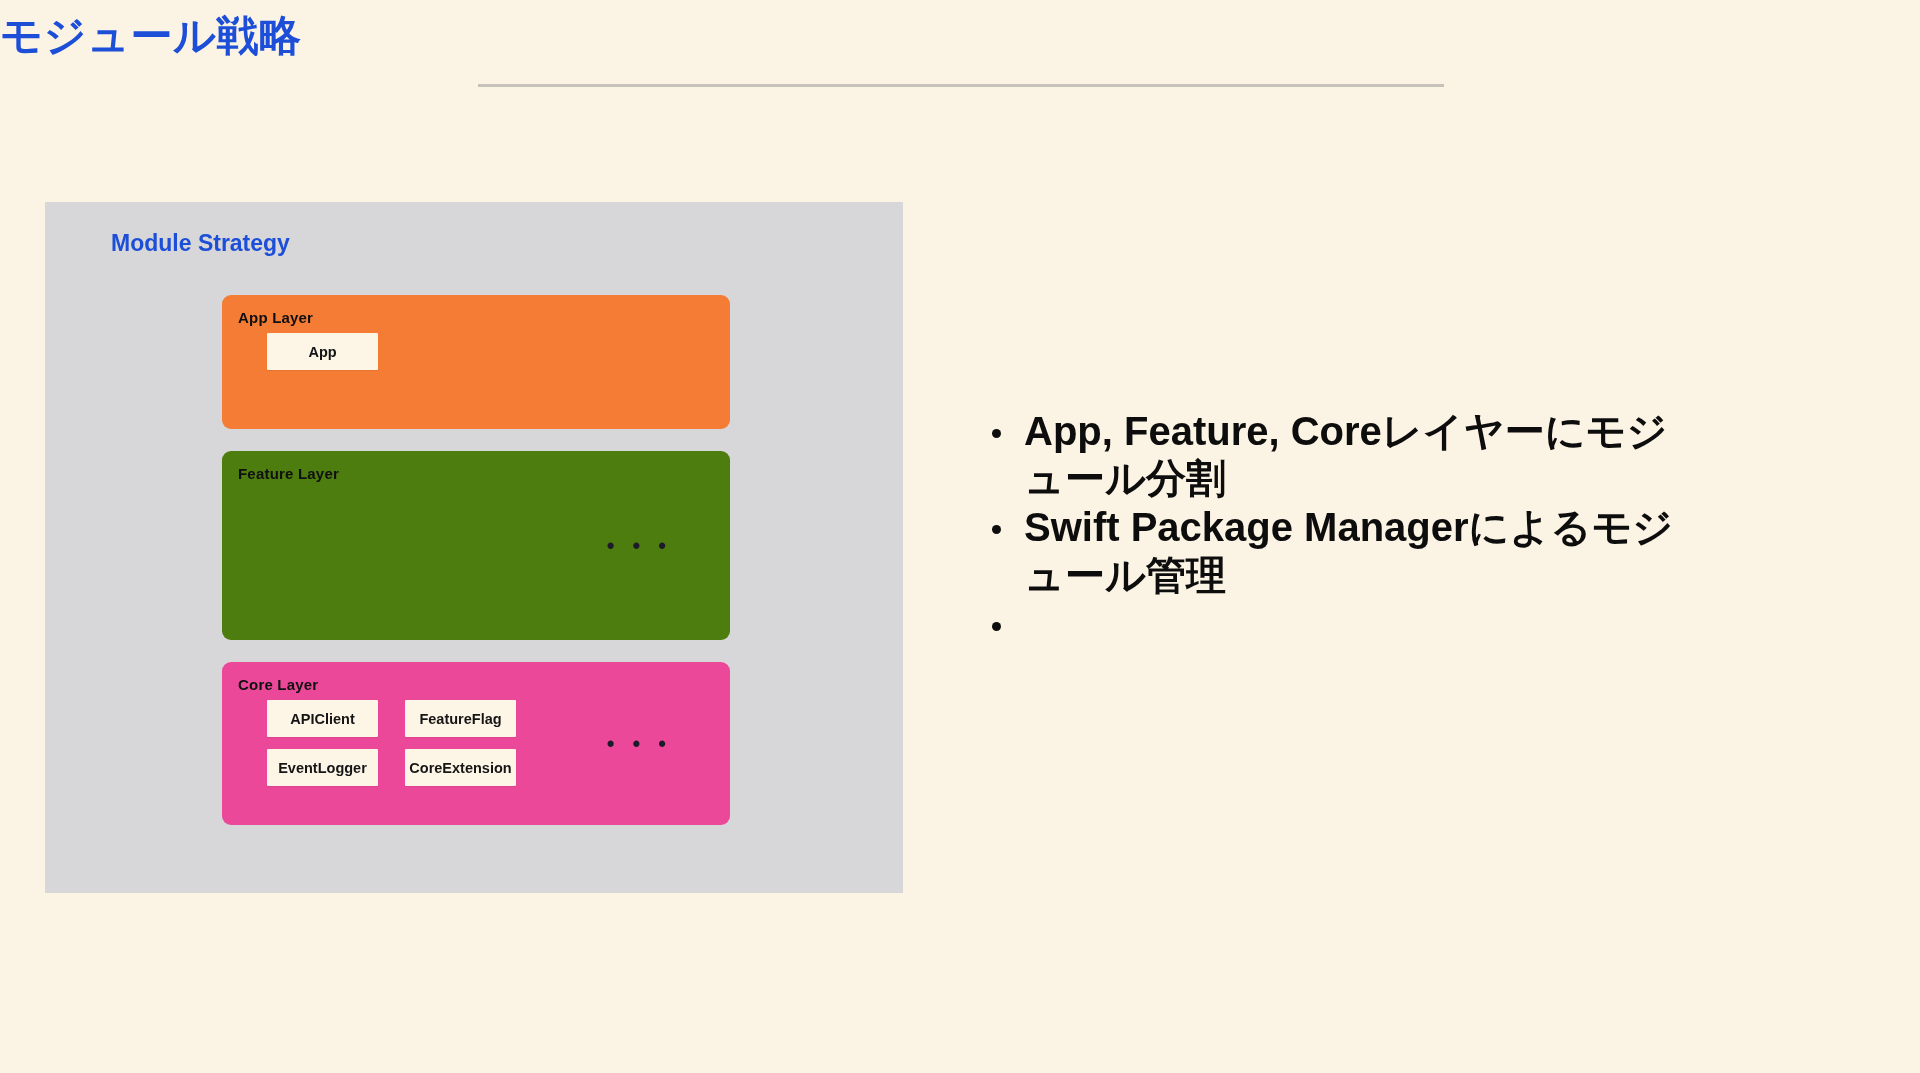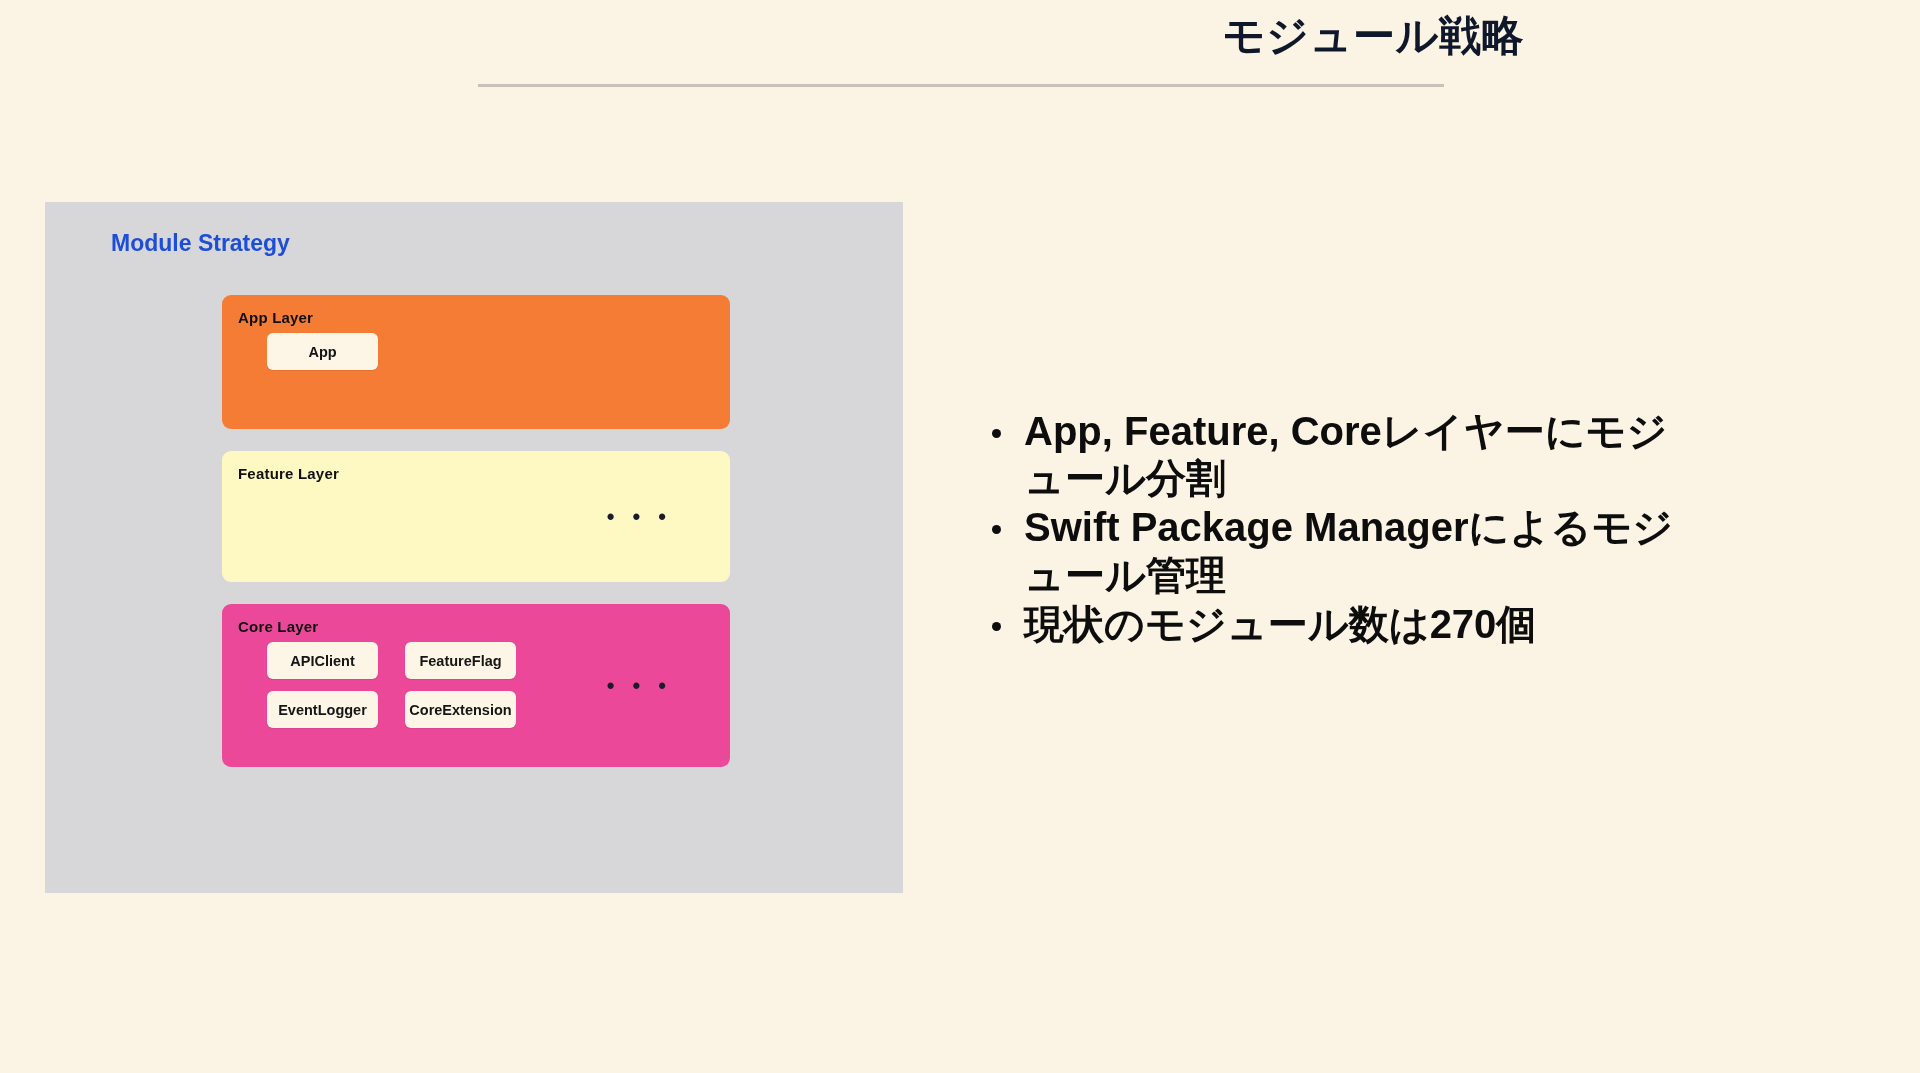--- a/index.html
+++ b/index.html
@@ -15,25 +15,25 @@
     overflow: hidden;
     position: relative;
   }
 
   
   .slide-title {
     position: absolute;
     left: 0;
     top: 8px;
     width: 1524px;
-    text-align: right;
+    text-align: left;
     font-size: 42px;
     font-weight: bold;
     letter-spacing: 0.5px;
-    color: #0f172a;
+    color: #1d4ed8;
   }
   .title-rule {
     position: absolute;
     left: 478px;
     top: 84px;
     width: 966px;
     height: 3px;
     background: #c6c2ba;
   }
 
@@ -64,21 +64,21 @@
   }
 
   .layer {
     position: relative;
     border-radius: 9px;
     box-sizing: border-box;
     margin-bottom: 22px;
     padding: 14px 17px 18px 0;
   }
   .layer.app   { background: #F57C34; height: 134px; }
-  .layer.feature { background: #fef9c3; height: 131px; text-decoration: underline; }
+  .layer.feature { background: #4d7c0f; height: 189px; text-decoration: underline; }
   .layer.core  { background: #ec4899; height: 163px; }
 
   .layer-label {
     position: absolute;
     left: 16px;
     top: 14px;
     font-size: 15px;
     font-weight: bold;
     color: #101010;
     letter-spacing: 0.2px;
@@ -92,21 +92,21 @@
   }
   .module-row {
     display: flex;
     gap: 27px;
     margin-bottom: 12px;
   }
   .module-box {
     width: 111px;
     height: 37px;
     background: #FDF6E7;
-    border-radius: 6px;
+    border-radius: 1px;
     display: flex;
     align-items: center;
     justify-content: center;
     font-size: 14.5px;
     font-weight: bold;
     color: #151515;
     box-shadow: 0 1px 1px rgba(0,0,0,0.07);
   }
 
   .ellipsis {
@@ -197,15 +197,14 @@
   <li>
     <span class="dot"></span>
     <span>App,  Feature, Coreレイヤーにモジュール分割</span>
   </li>
   <li>
     <span class="dot"></span>
     <span>Swift Package Managerによるモジュール管理</span>
   </li>
   <li>
     <span class="dot"></span>
-    <span>現状のモジュール数は270個</span>
   </li>
 </ul>
 
 </body></html>

